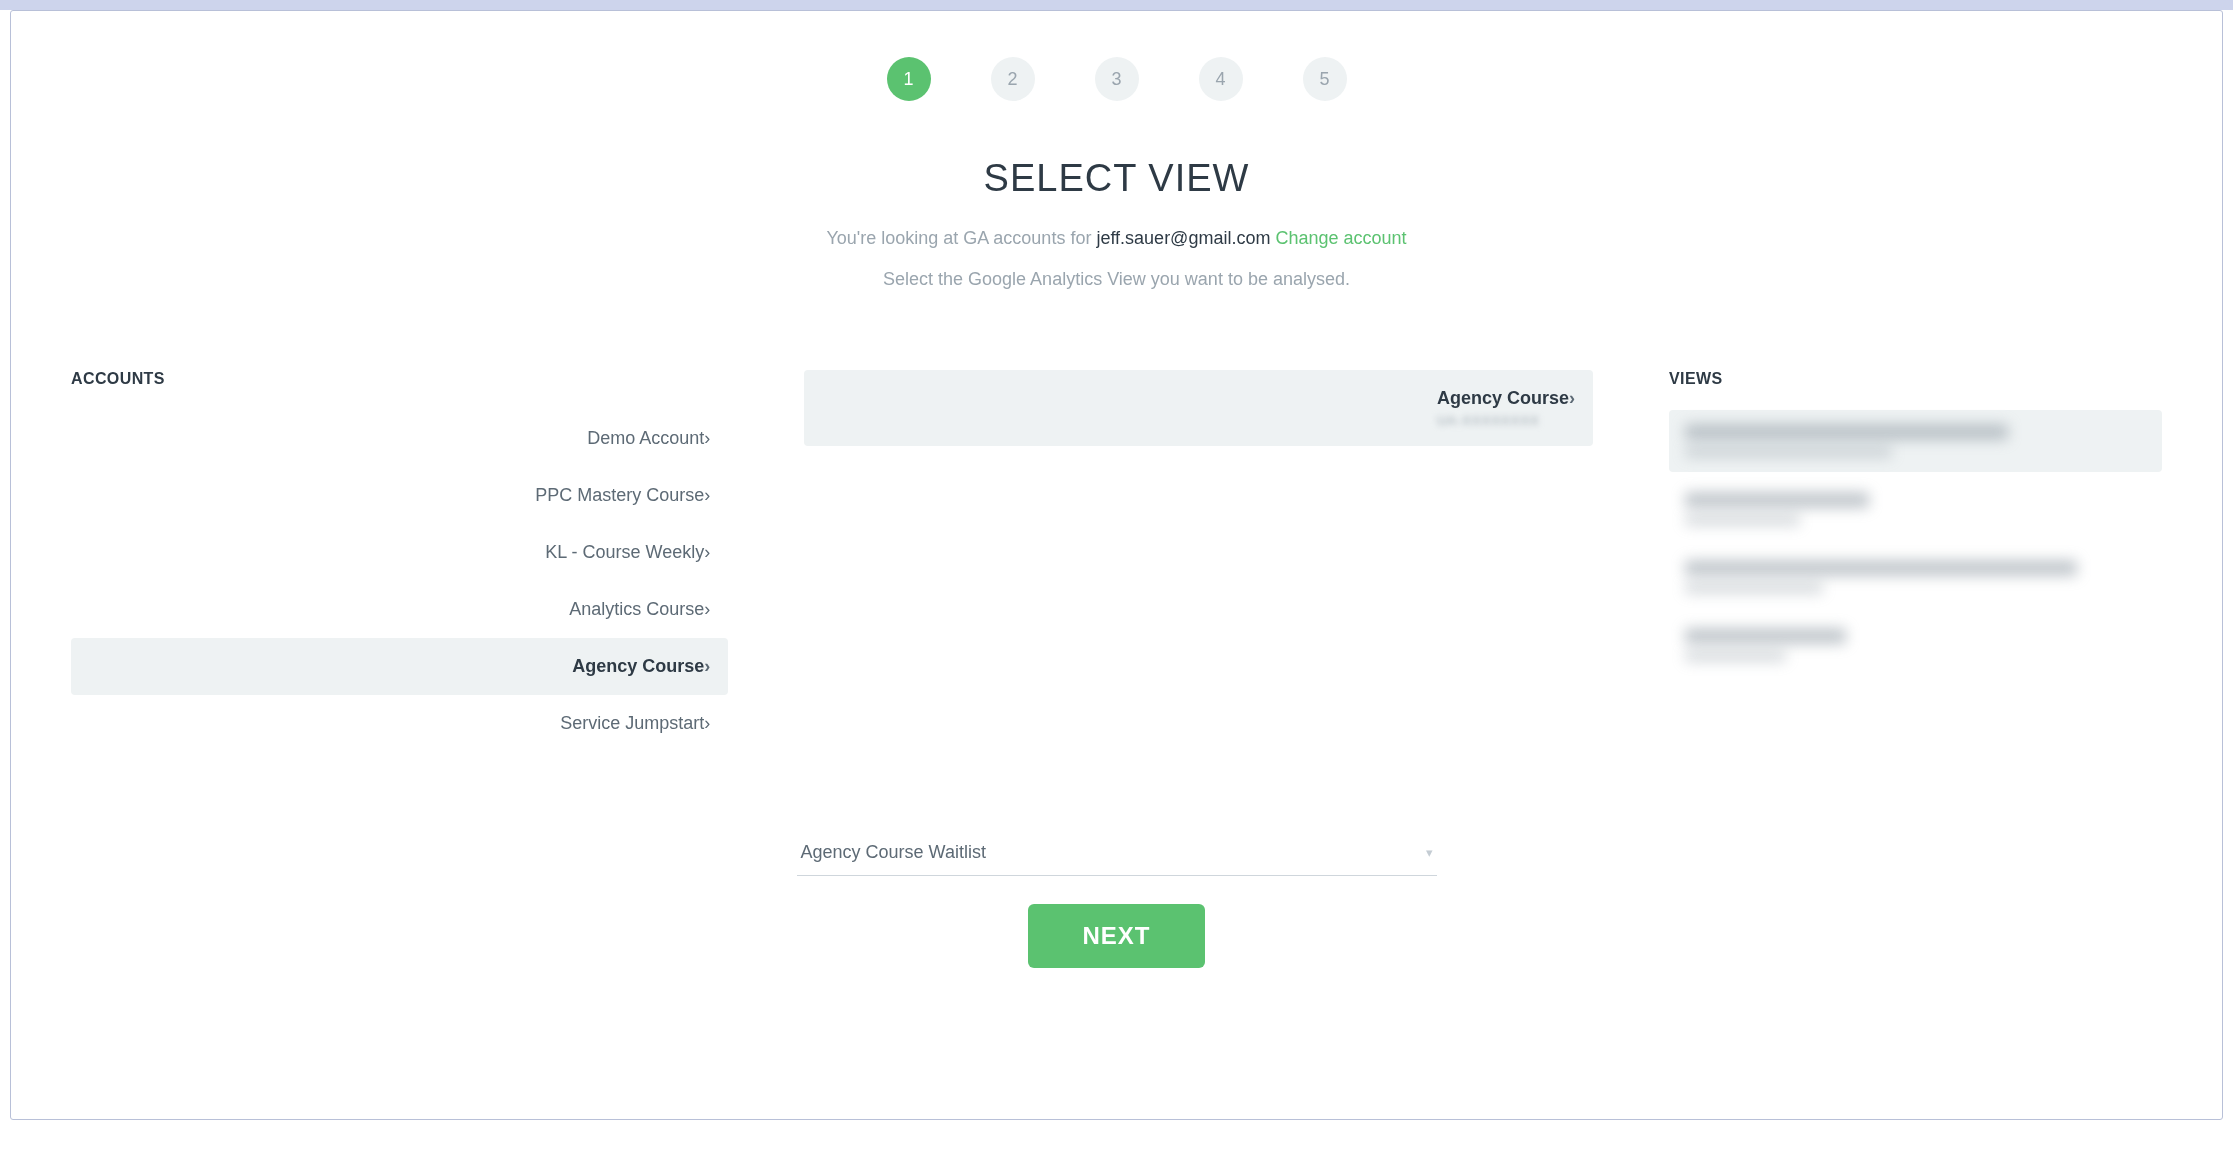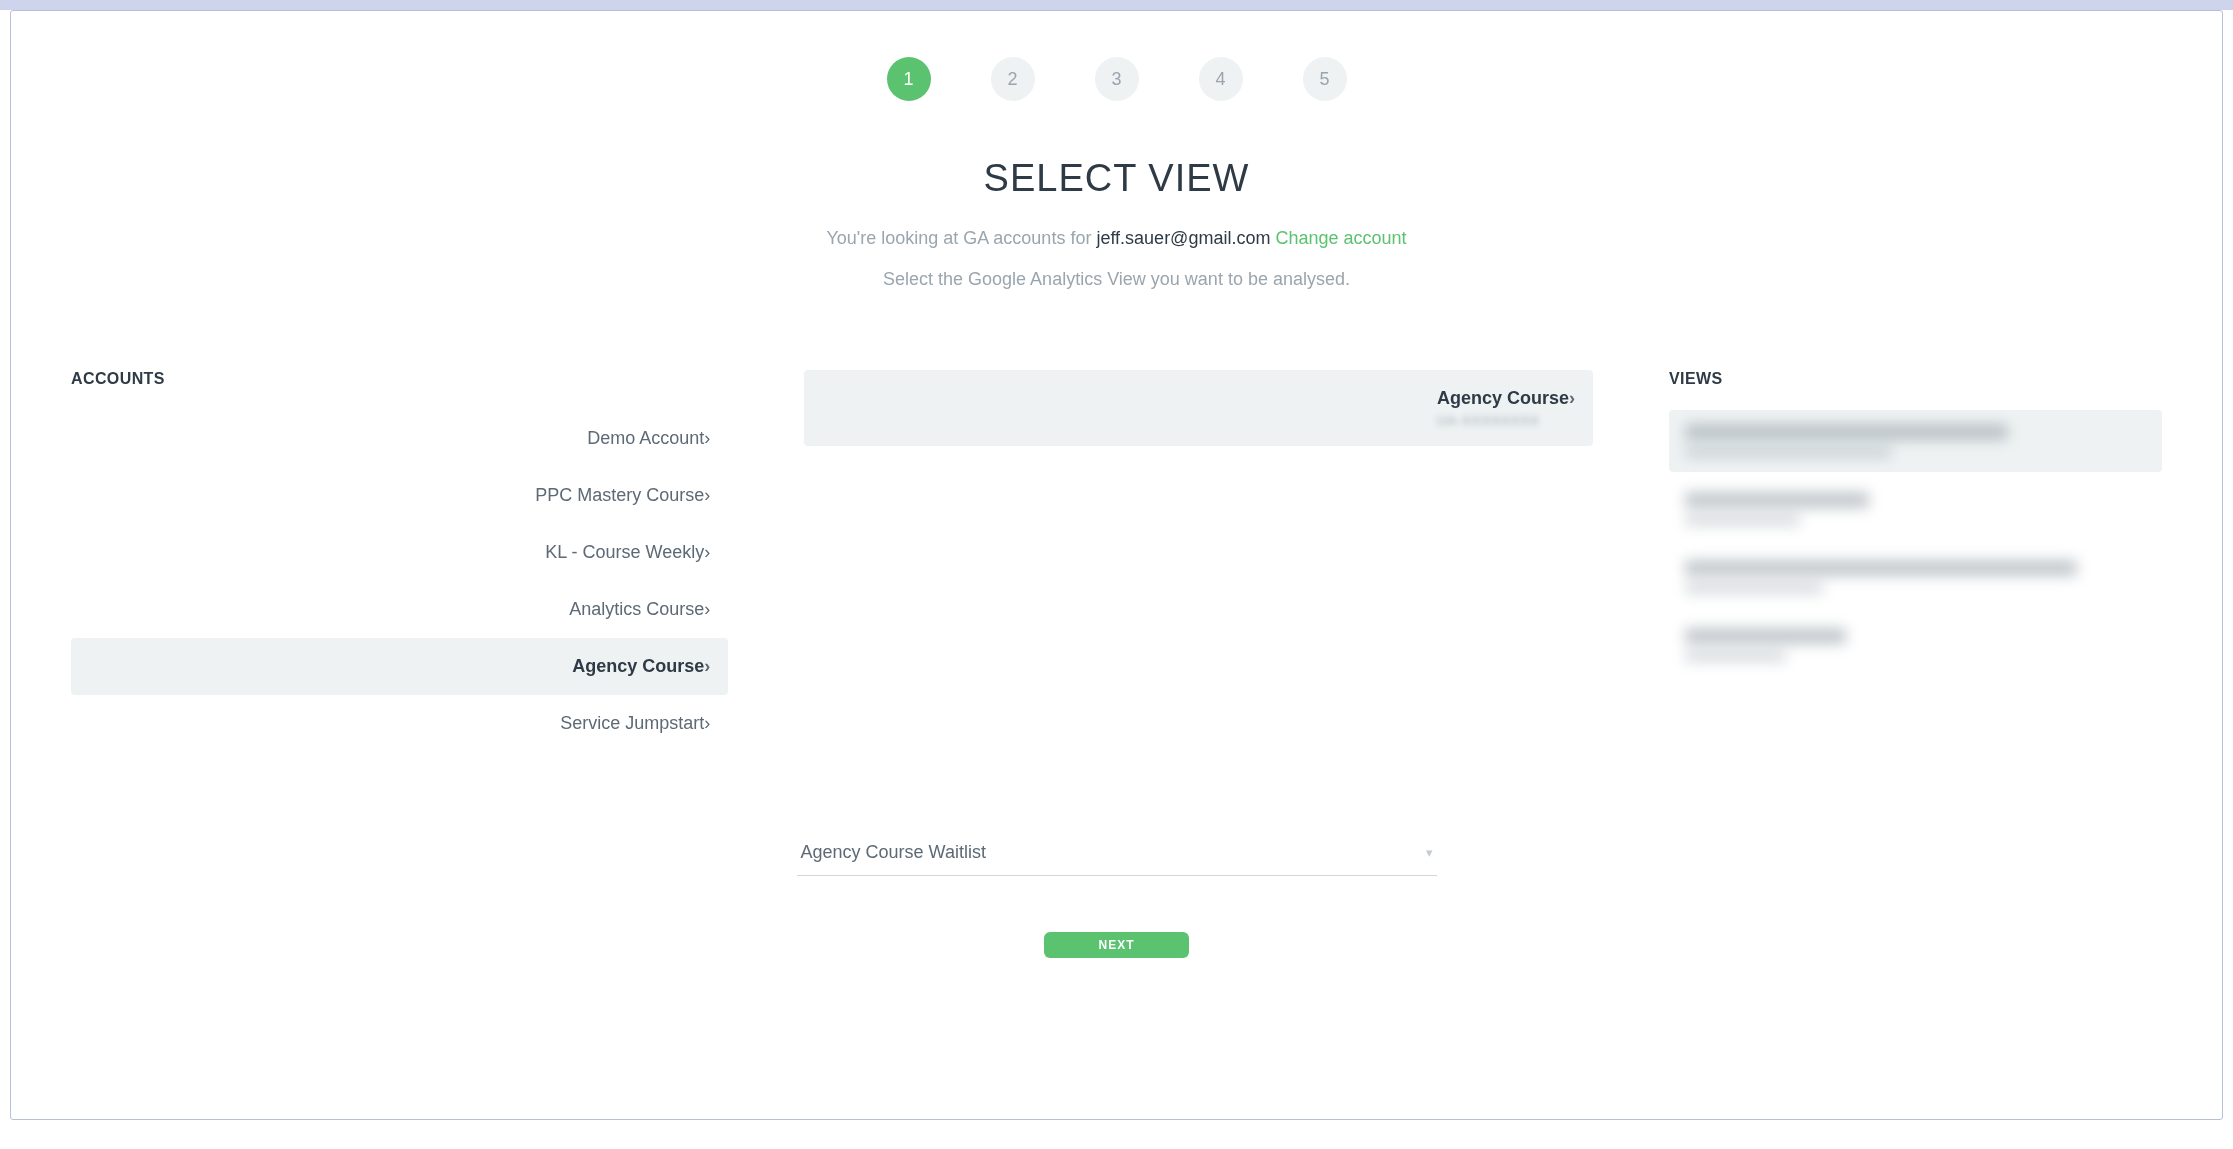--- a/index.html
+++ b/index.html
@@ -140,29 +140,29 @@
     border-bottom:1px solid var(--border);
     padding:10px 4px 12px 4px;
     color:var(--text-mid);
     font-size:18px;
     cursor:pointer;
     gap:14px;
   }
   .select-line .caret{color:#c4ccd3;font-size:13px;}
   .next-btn{
     display:inline-block;
-    margin-top:56px;
+    margin-top:28px;
     background:var(--green);
     color:#fff;
-    font-size:12px;
+    font-size:24px;
     font-weight:700;
     letter-spacing:1px;
     border:none;
     border-radius:6px;
-    padding:6px 54px;
+    padding:18px 54px;
     cursor:pointer;
   }
 </style>
 </head>
 <body>
 
 <div class="page">
 
   <div class="stepper">
     <div class="step active">1</div>

